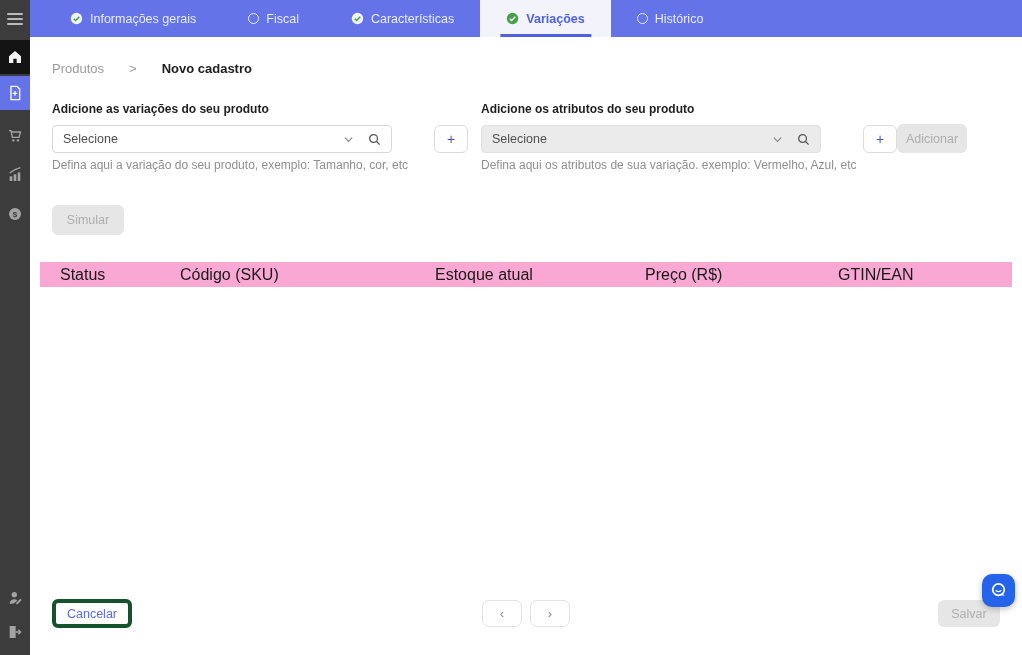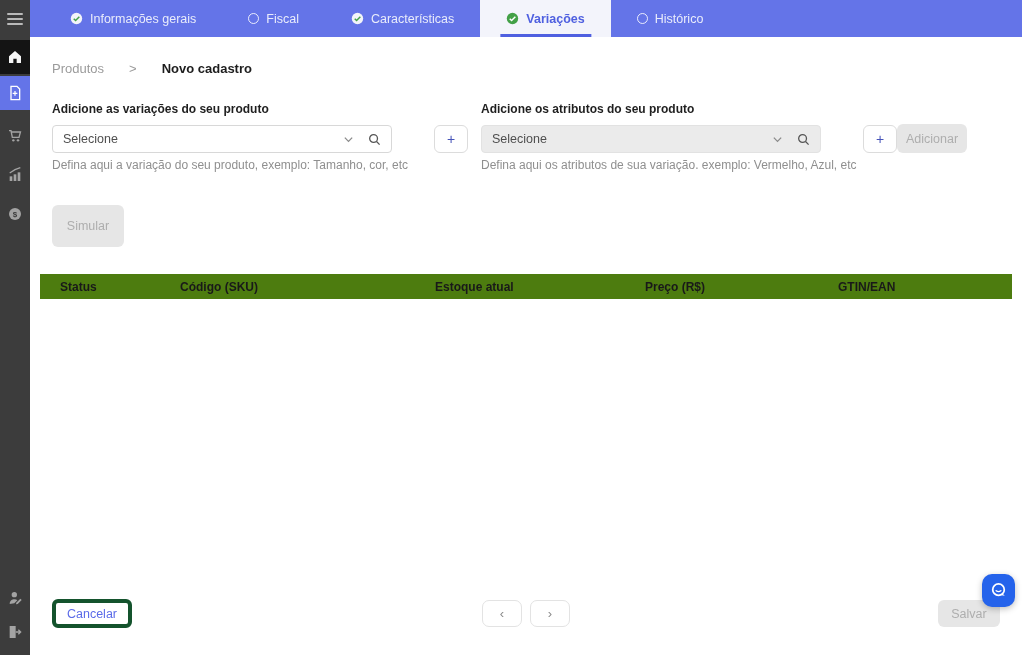--- a/index.html
+++ b/index.html
@@ -51,24 +51,24 @@
   .selectbox.disabled { background:#ebebeb; border-color:#e2e2e2; }
   .plus-btn { width:34px; height:28px; margin-left:16px; border:1px solid #dcdcdc; border-radius:6px;
     background:#fff; color:#4553b8; font-size:14px; line-height:1; cursor:pointer;
     font-family:"Liberation Sans", sans-serif; }
   .helper { font-size:12px; color:#8f8f8f; margin-top:5px; }
   .col-attr { margin-left:13px; }
 
   .btn-disabled { background:#e6e6e6; color:#aeaeae; border:none; border-radius:6px;
     font-size:12.5px; font-family:"Liberation Sans", sans-serif; cursor:default; }
   .adicionar { margin-left:auto; width:74px; height:29px; margin-top:22px; }
-  .simular { display:block; margin:33px 0 0 22px; width:72px; height:42px; }
-
-  .table-head { margin:27px 10px 0 10px; height:25px; background:#4d7c0f; position:relative;
-    font-size:12px; font-weight:bold; color:#191919; }
+  .simular { display:block; margin:33px 0 0 22px; width:72px; height:30px; }
+
+  .table-head { margin:27px 10px 0 10px; height:25px; background:#f9a8d4; position:relative;
+    font-size:16px; font-weight:normal; color:#191919; }
   .table-head span { position:absolute; top:50%; transform:translateY(-50%); }
   .col-status { left:20px; } .col-sku { left:140px; } .col-estoque { left:367px;margin-left:28px; }
   .col-preco { left:605px; } .col-gtin { left:798px; }
 
   
   .footer { position:absolute; left:0; right:0; bottom:27px; height:30px; }
   .cancel-btn { position:absolute; left:22px; bottom:0; width:80px; height:29px; background:#fff;
     border:4px solid #14532d; border-radius:6px; color:#5b6be8; font-size:12.5px; cursor:pointer;
     font-family:"Liberation Sans", sans-serif;margin-top:7px; }
   .pager { position:absolute; left:50%; transform:translateX(-50%); bottom:1px; display:flex; gap:8px; }

